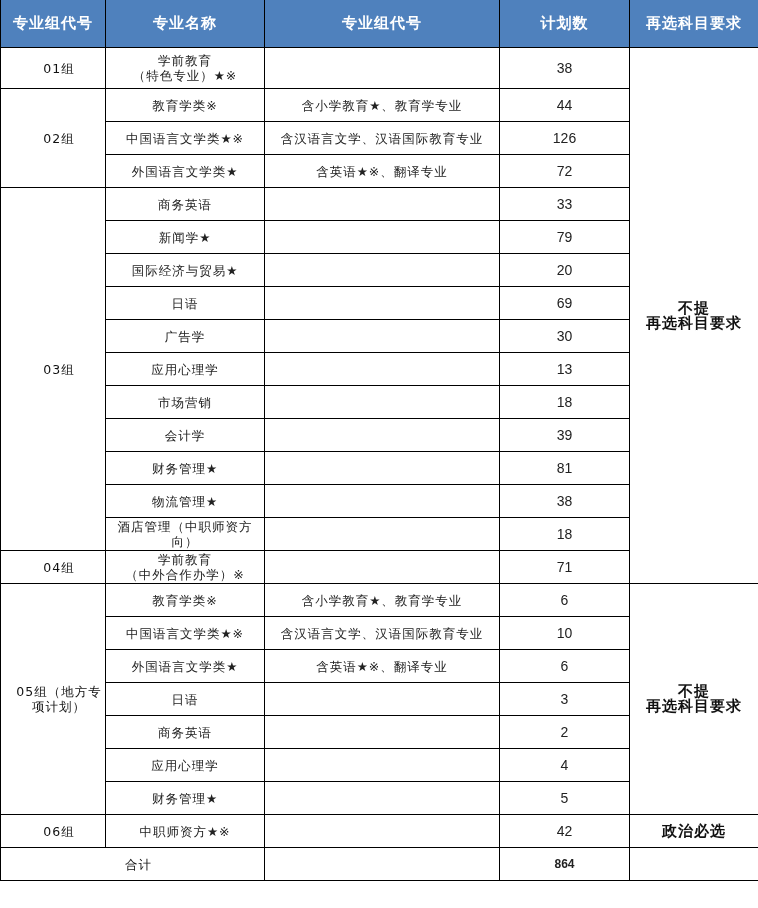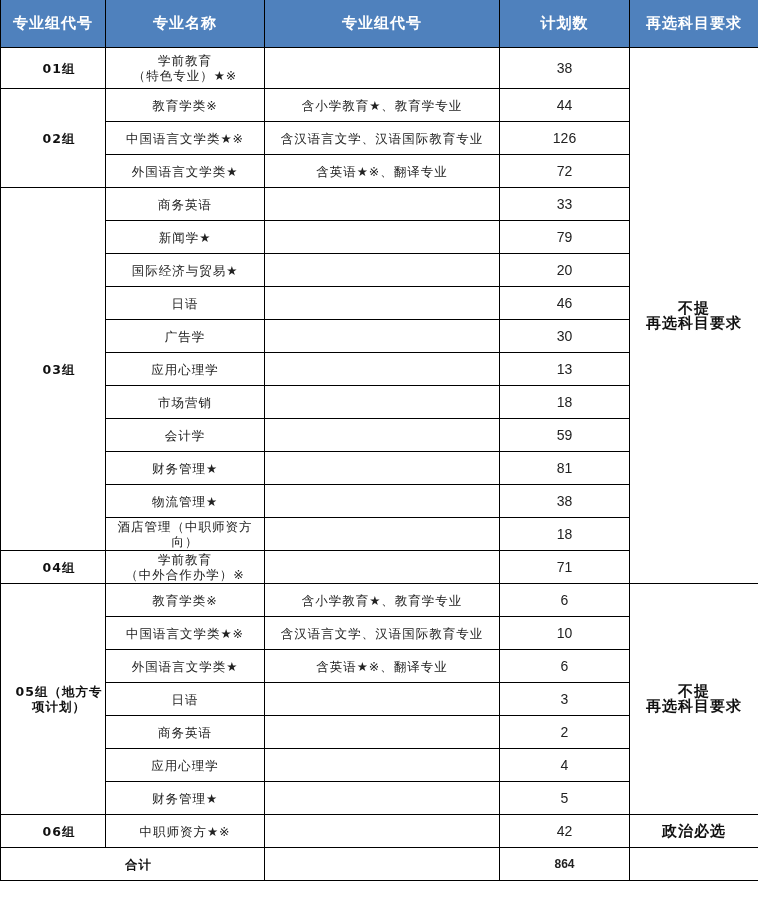--- a/index.html
+++ b/index.html
@@ -3,21 +3,21 @@
 <meta charset="utf-8">
 <style>
   html, body { margin:0; padding:0; background:#ffffff; }
   body { width:758px; height:908px; overflow:hidden; font-family:"DejaVu Sans","Liberation Sans",sans-serif; }
   table { border-collapse:collapse; table-layout:fixed; width:758px; }
   td, th { border:1.5px solid #000; text-align:center; vertical-align:middle; padding:0; font-size:12.5px; color:#222; line-height:15px; letter-spacing:1px; }
   th { background:#4f81bd; color:#fff; font-size:15px; font-weight:bold; height:47px; letter-spacing:1px; border-top:none; }
   th:first-child, td.first { border-left:1px solid #000; }
   tr.r td { height:32px; }
   tr.r2 td { height:40px; }
-  .bold { font-weight:bold; color:#111;padding-left:12px; }
+  .bold { font-weight:normal; color:#111;padding-left:12px; }
   .req { font-weight:bold; font-size:15px; color:#111; }
   .num { font-family:"Liberation Sans",sans-serif; font-size:14px; letter-spacing:0;margin-top:19px; }
   .total-num { font-family:"Liberation Sans",sans-serif; font-size:12px; font-weight:bold; letter-spacing:0; }
 </style>
 </head>
 <body>
 
 <table>
   <colgroup>
     <col style="width:105px">
@@ -74,41 +74,41 @@
       <td class="num">79</td>
     </tr>
     <tr class="r">
       <td>国际经济与贸易★</td>
       <td></td>
       <td class="num">20</td>
     </tr>
     <tr class="r">
       <td>日语</td>
       <td></td>
-      <td class="num">46</td>
+      <td class="num">69</td>
     </tr>
     <tr class="r">
       <td>广告学</td>
       <td></td>
       <td class="num">30</td>
     </tr>
     <tr class="r">
       <td>应用心理学</td>
       <td></td>
       <td class="num">13</td>
     </tr>
     <tr class="r">
       <td>市场营销</td>
       <td></td>
       <td class="num">18</td>
     </tr>
     <tr class="r">
       <td>会计学</td>
       <td></td>
-      <td class="num">59</td>
+      <td class="num">39</td>
     </tr>
     <tr class="r">
       <td>财务管理★</td>
       <td></td>
       <td class="num">81</td>
     </tr>
     <tr class="r">
       <td>物流管理★</td>
       <td></td>
       <td class="num">38</td>

